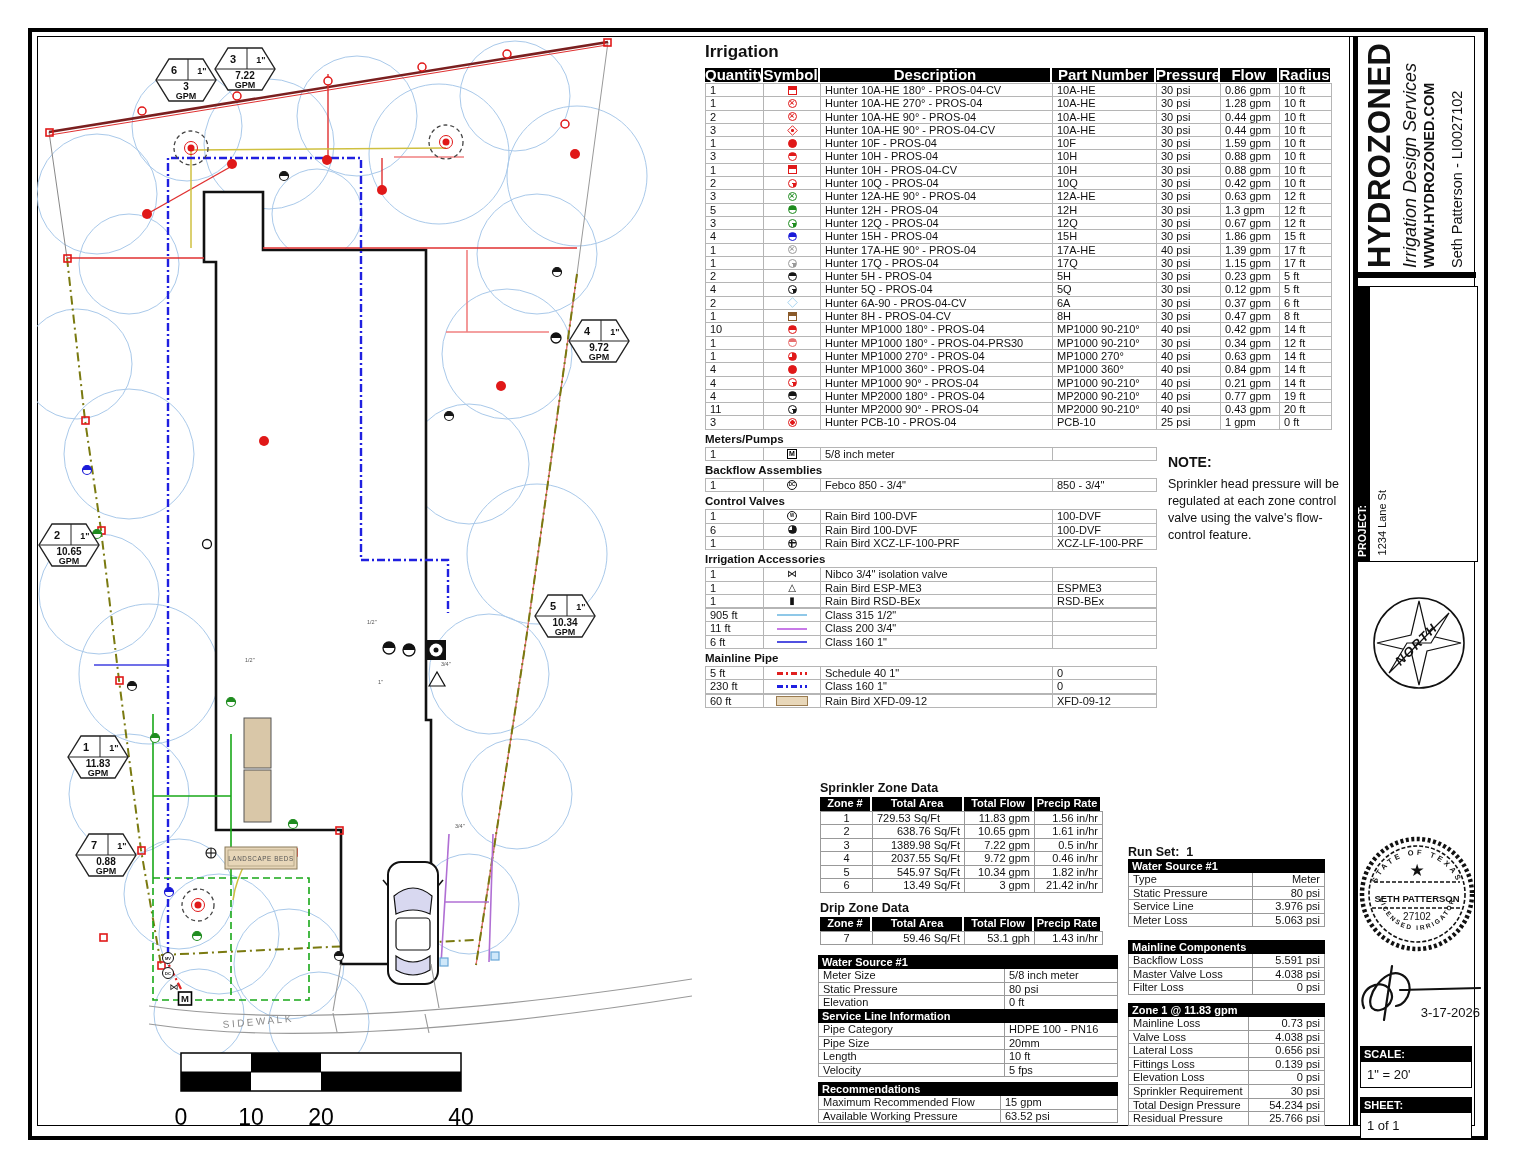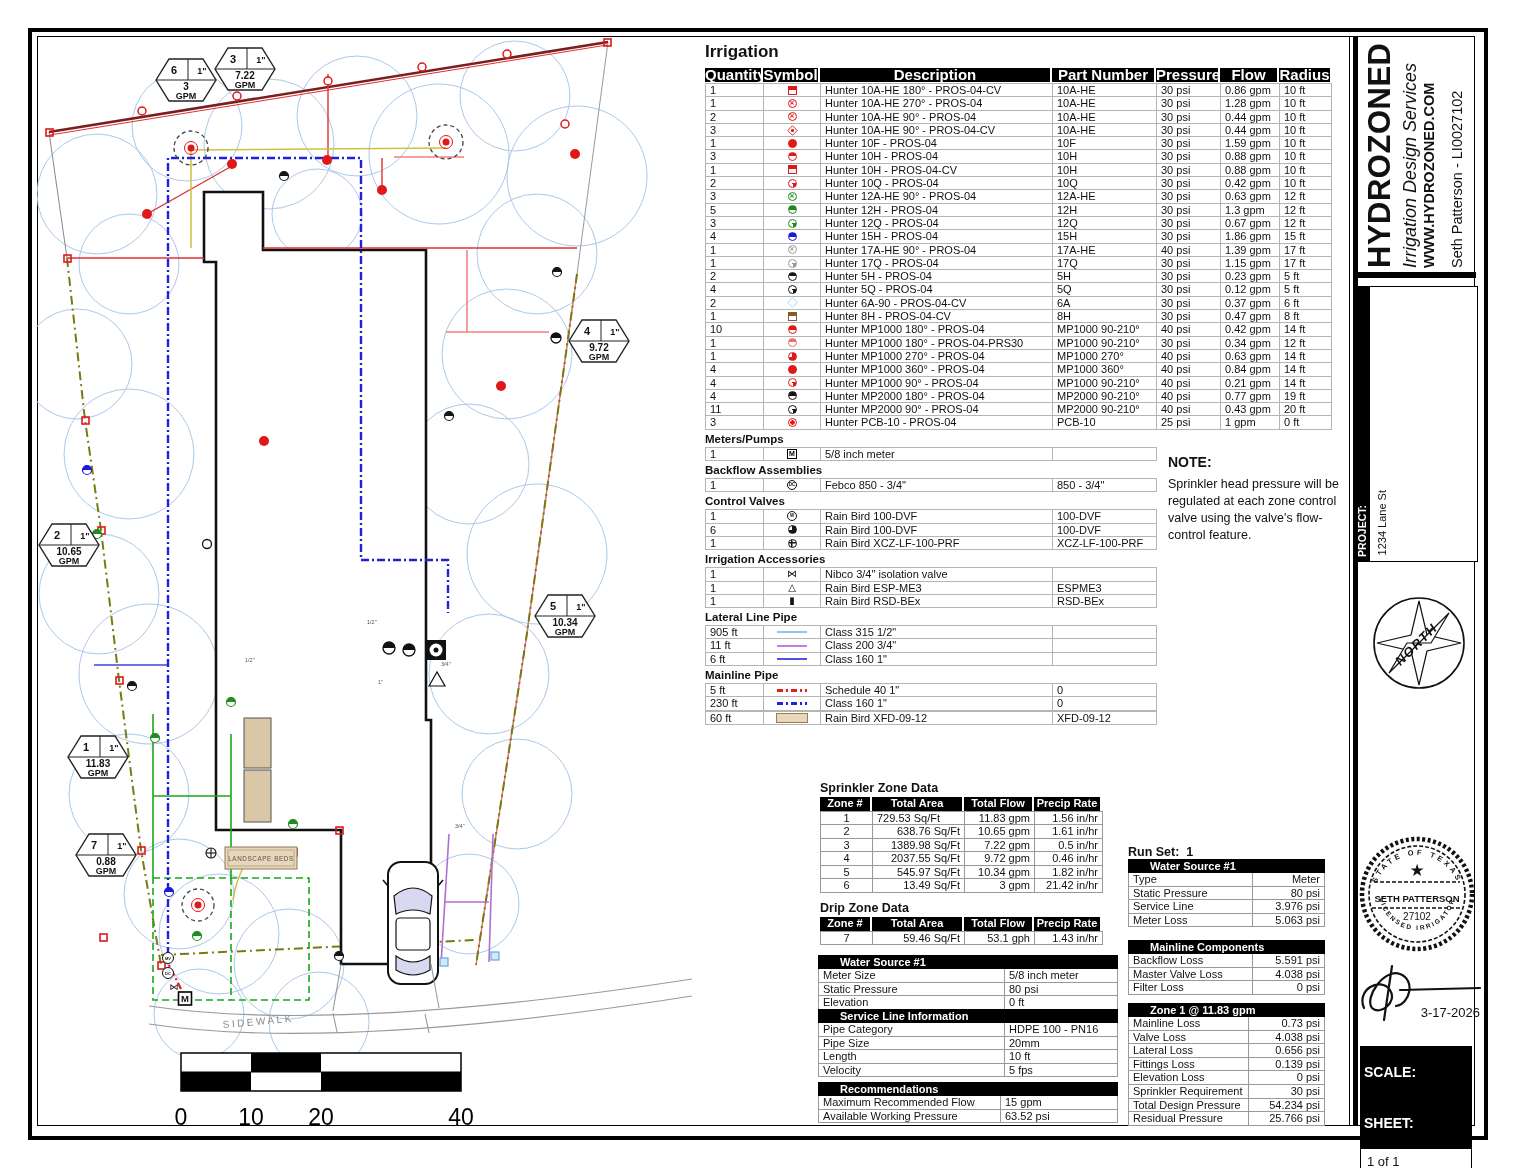--- a/index.html
+++ b/index.html
@@ -43,35 +43,35 @@
   #note{left:1168px;top:454px;width:176px;font-family:Liberation Sans, sans-serif}
   #note .nt{font-size:14px;font-weight:bold;margin-bottom:6px}
   #note .nb{font-size:12.5px;line-height:17px}
   
   .dt-title{font-size:12.5px;font-weight:bold;margin-bottom:2px}
   .zt-head{display:grid}
   .zt-head div{background:#000;color:#fff;font-weight:bold;font-size:11px;text-align:center;line-height:13.5px;border-right:2px solid #fff}
   .zt-row{display:grid}
   .zt-row div{font-size:11px;line-height:12.6px;border-left:1px solid #999;border-bottom:1px solid #999;background:#fff;padding:0 4px;white-space:nowrap}
   .zt-wrap{border-top:1px solid #999;border-right:1px solid #999;width:max-content}
-  .kv-head{background:#000;color:#fff;font-size:11px;font-weight:bold;line-height:14px;padding-left:22px}
+  .kv-head{background:#000;color:#fff;font-size:11px;font-weight:bold;line-height:14px;padding-left:4px}
   .kv-row{display:grid}
   .kv-row div{font-size:11px;line-height:12.6px;border-left:1px solid #999;border-bottom:1px solid #999;background:#fff;padding:0 4px;white-space:nowrap}
   .kv-wrap{border-right:1px solid #999}
   .runset{font-size:12.5px;font-weight:bold}
   
   .vtext{writing-mode:vertical-rl;transform:rotate(180deg);white-space:nowrap}
   .brand{font-size:31px;font-weight:bold;letter-spacing:.5px}
   .tagline{font-size:18px;font-style:italic}
   .website{font-size:14.5px;font-weight:bold}
   .license{font-size:14.5px}
   .proj-box{left:1353px;top:286px;width:123px;height:274px;border:1px solid #000;background:#fff}
   .proj-bar{position:absolute;left:0;top:0;width:16px;height:100%;background:#000}
   .tag-box{left:1360px;width:112px}
-  .tag-head{background:#000;color:#fff;font-size:14px;font-weight:bold;padding:18px 4px}
+  .tag-head{background:#000;color:#fff;font-size:11px;font-weight:bold;padding:2px 4px}
   .tag-val{border:1px solid #000;border-top:none;background:#fff;font-size:13px;padding:5px 6px}
   .datetxt{font-size:13px;text-align:right}
 </style>
 </head>
 <body>
 
 <div id="sheet">
   <div class="abs frame-outer"></div>
   <div class="abs frame-inner"></div>
   <div class="abs sb-div1"></div>
@@ -780,21 +780,20 @@
           </div>
           <div class="lrow lrow4">
             <div>1</div>
             <div class="symc">
               <span class="sym s-char">▮</span>
             </div>
             <div>Rain Bird RSD-BEx</div>
             <div>RSD-BEx</div>
           </div>
         </div>
-        <div class="sec-label">Lateral Line Pipe</div>
         <div class="sec-table">
           <div class="lrow lrow4">
             <div>905 ft</div>
             <div class="symc">
               <span class="lsym" style="height: 0px; border-top: 2px solid rgb(143, 200, 232);"></span>
             </div>
             <div>Class 315 1/2"</div>
             <div></div>
           </div>
           <div class="lrow lrow4">

